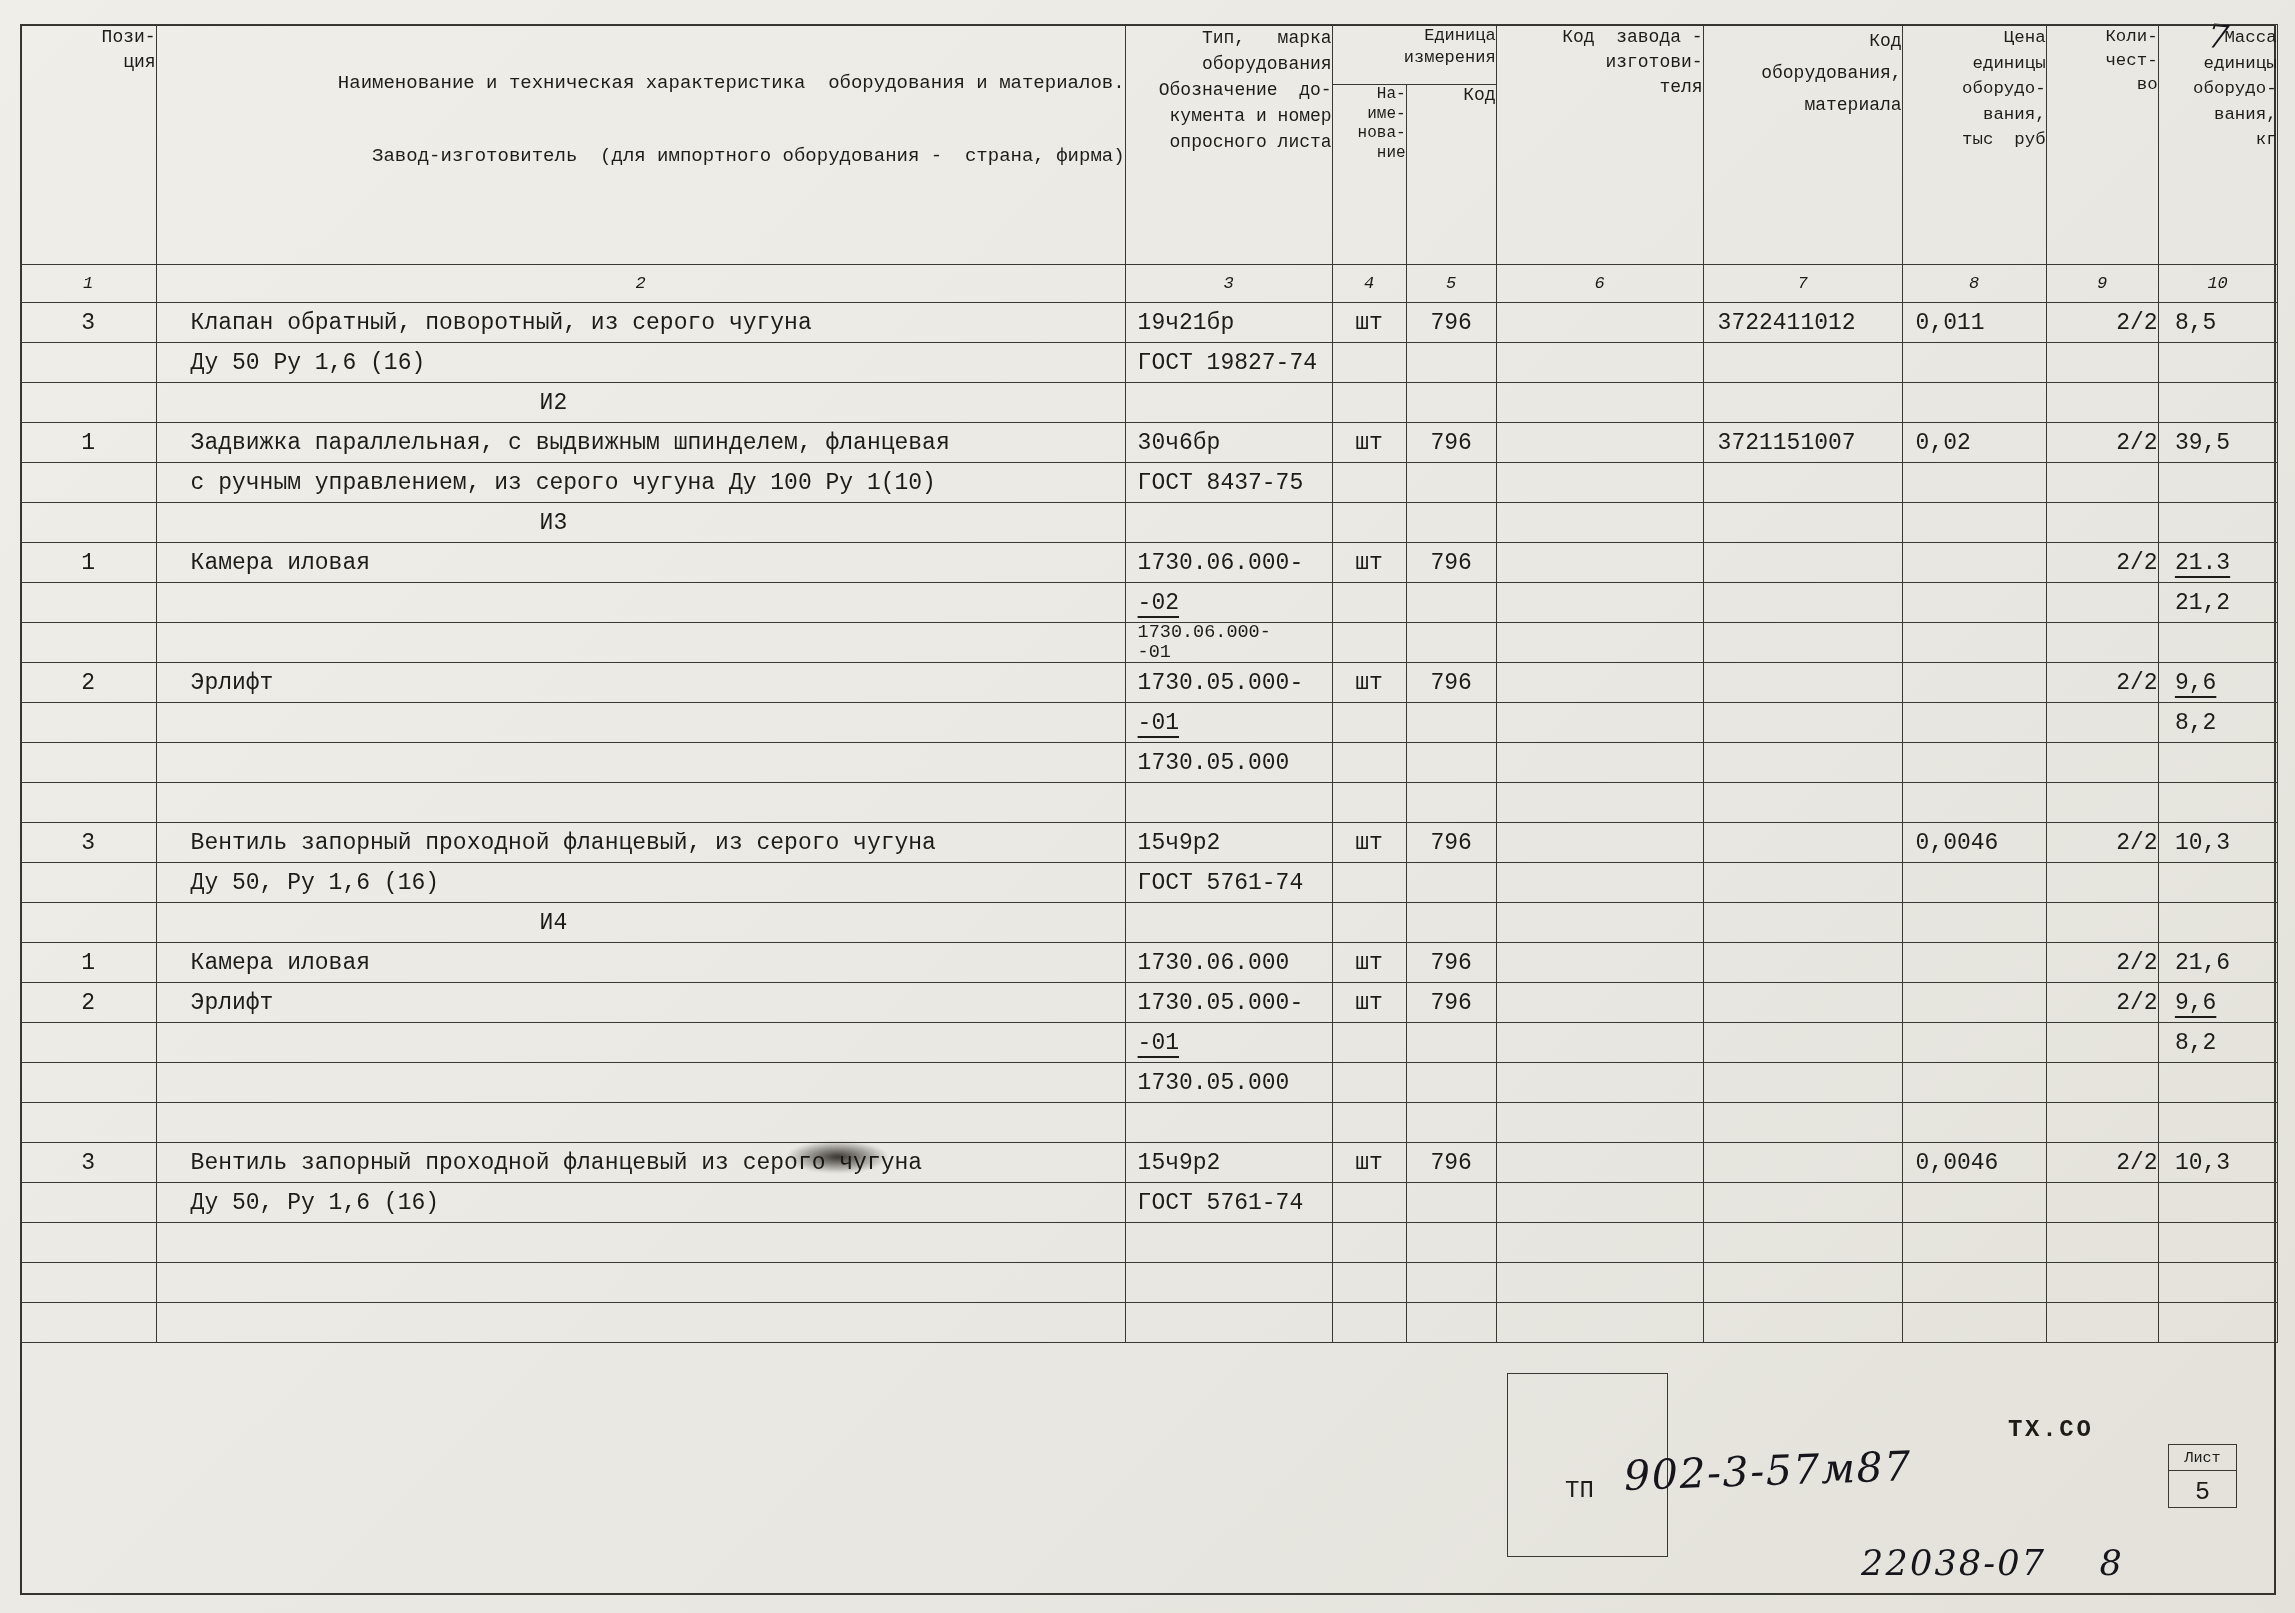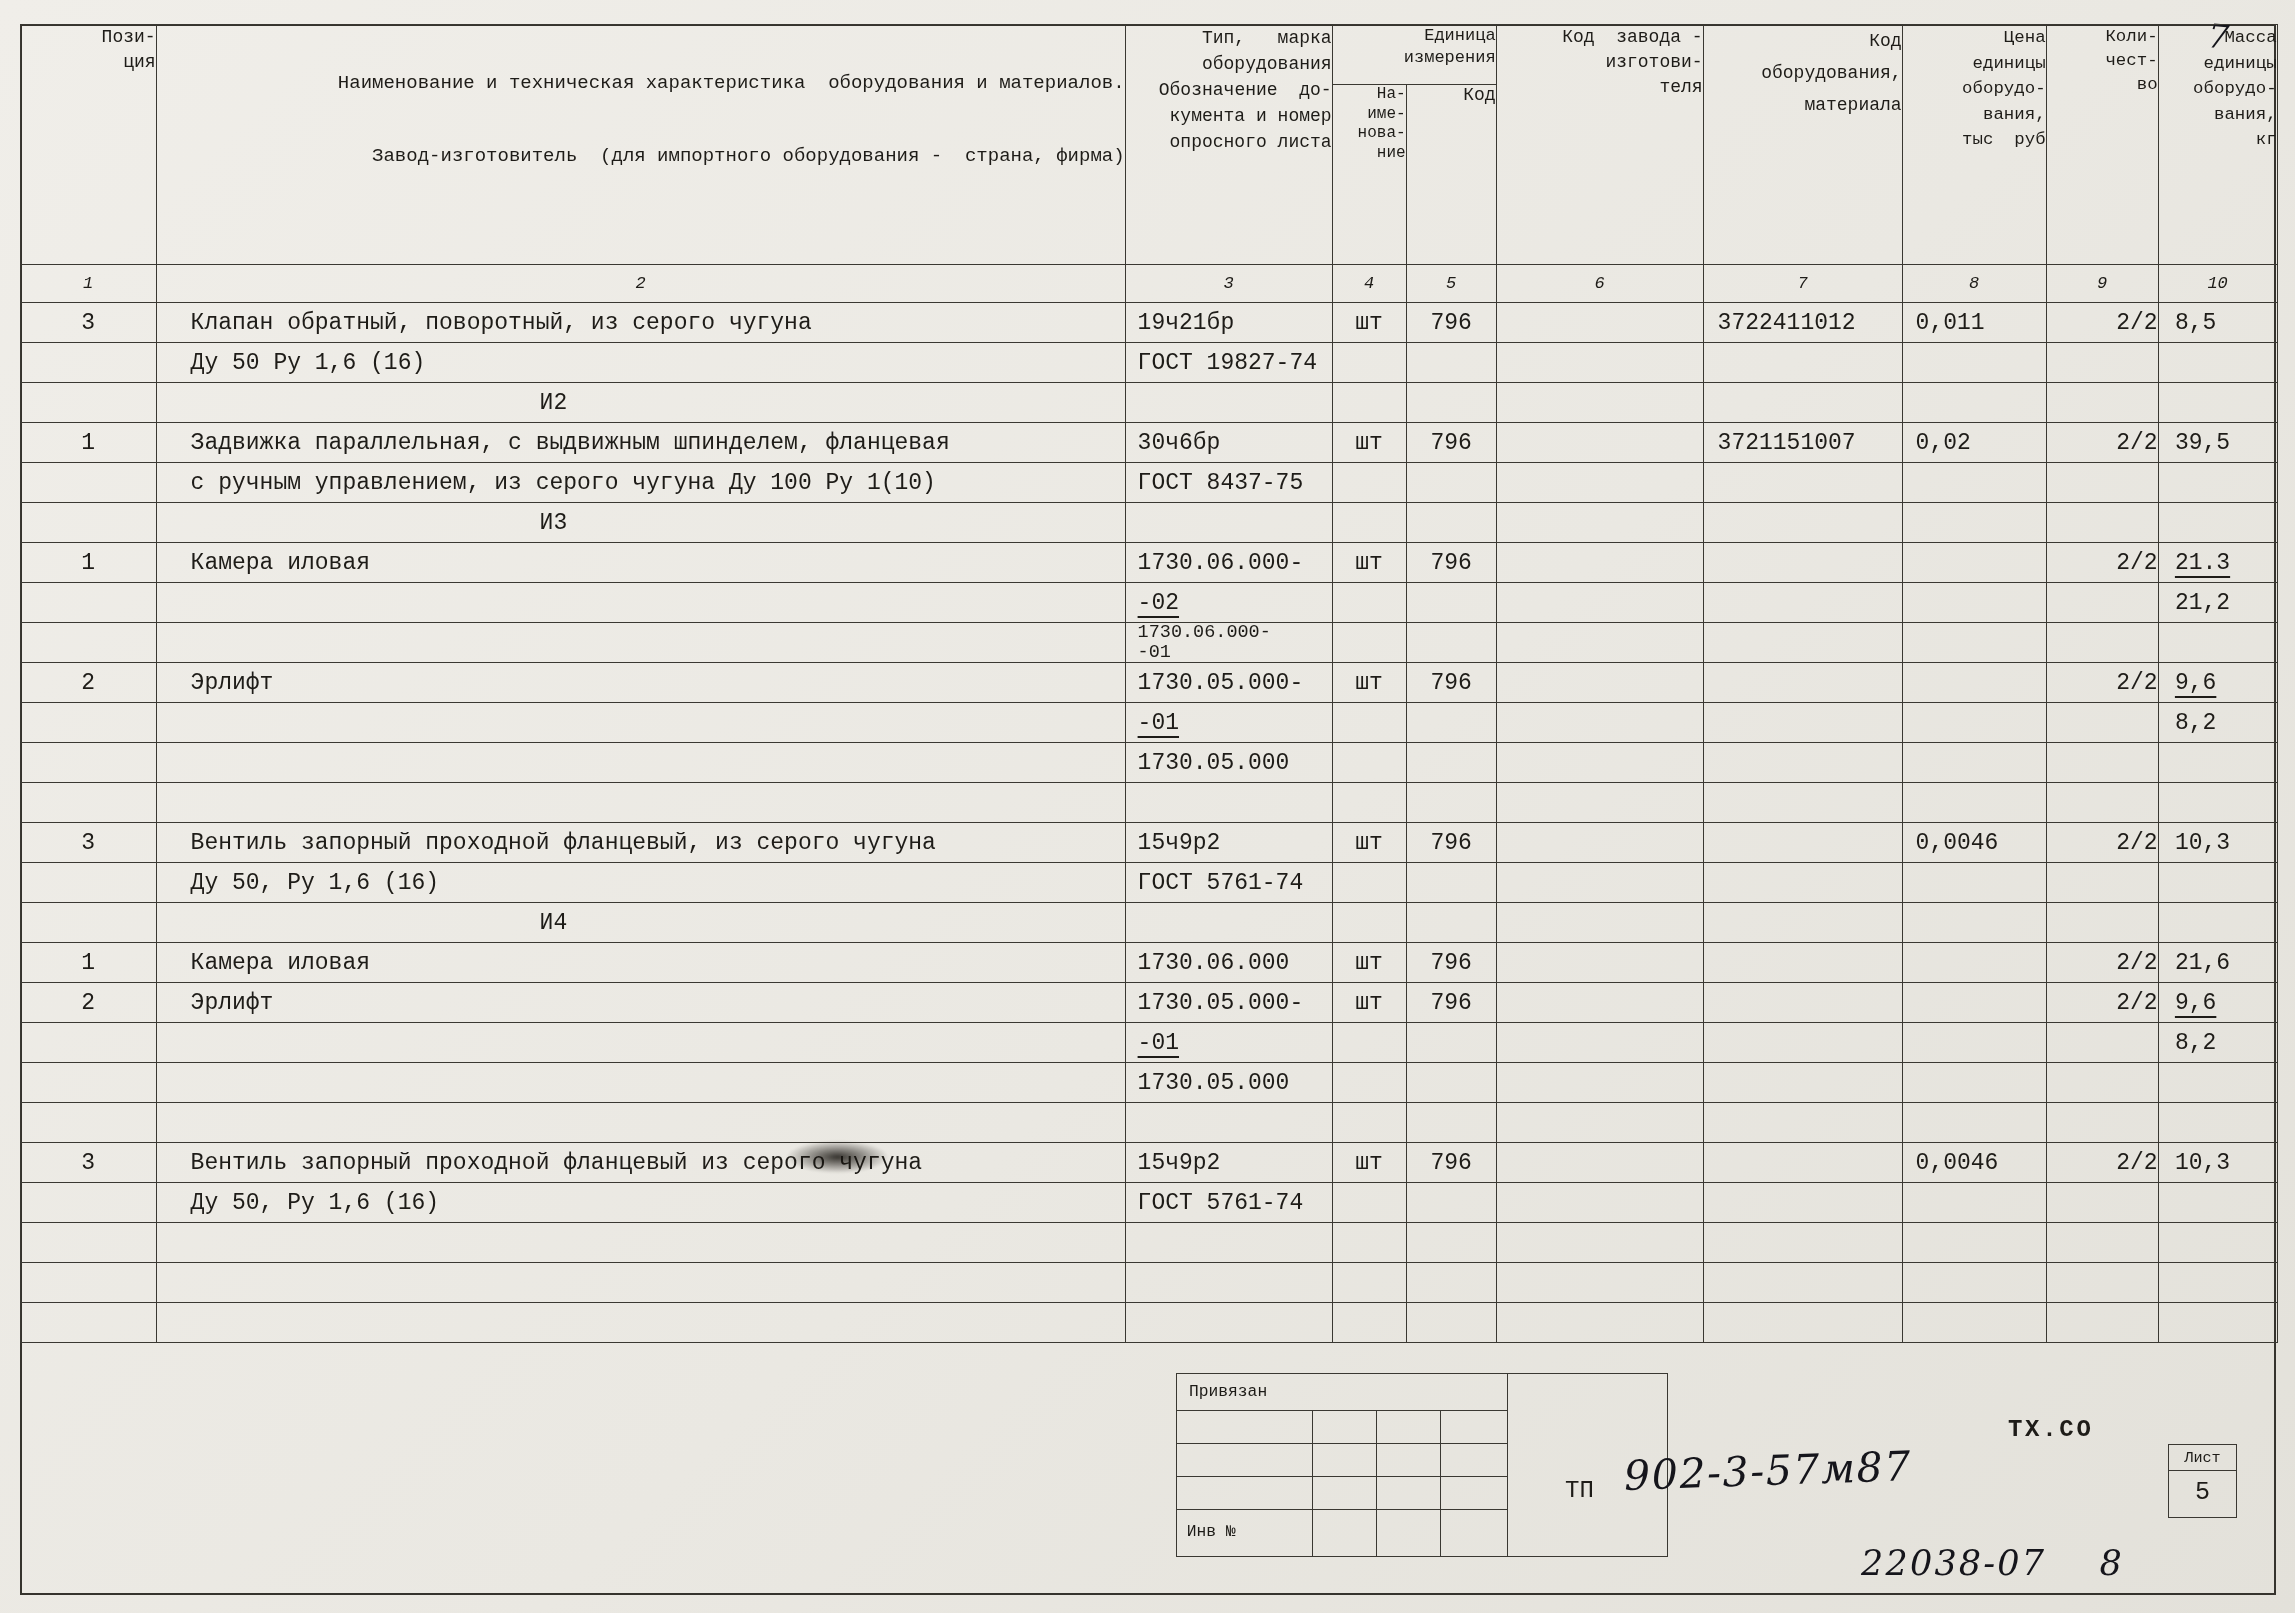--- a/index.html
+++ b/index.html
@@ -77,21 +77,21 @@
   .stamp-top { grid-column:1/5; font-size:16.3px; padding:7.6px 0 0 12px; }
   .stamp-bottom-label { font-size:16.3px; padding:12px 0 0 9.8px; }
   .stamp-right {
     position:absolute; left:1507px; top:1373px; width:161px; height:184px;
     border:1.6px solid #3a3832; box-sizing:border-box;
   }
   
   .tp-label { position:absolute; left:1565px; top:1477px; font-size:24px; }
   .tx-co { position:absolute; left:2008px; top:1416px; font-size:24px; letter-spacing:2.7px; font-weight:bold; }
   .sheet-box {
-    position:absolute; left:2168px; top:1444px; width:69px; height:74px;
+    position:absolute; left:2168px; top:1444px; width:69px; height:64px;
     border:1.6px solid #3a3832; box-sizing:border-box;
   }
   .sheet-box .label { height:26px; border-bottom:1.6px solid #3a3832; font-size:15.2px; text-align:center; padding-top:4.4px; box-sizing:border-box; }
   .sheet-box .value { font-size:25px; text-align:center; padding-top:6.5px; }
   
   .hand {
     font-family:"DejaVu Serif","Liberation Serif",serif;
     font-style:italic; color:#15151b; white-space:pre;
   }
   .corner-page { position:absolute; left:2208px; top:17.4px; font-size:33px; transform:rotate(5deg); }
@@ -516,39 +516,20 @@
           <td class="c5"></td>
           <td class="c6"></td>
           <td class="c7"></td>
           <td class="c8"></td>
           <td class="c9"></td>
           <td class="c10"></td>
         </tr>
       </tbody>
   </table>
 
-  <div class="stamp">
-    <div class="stamp-top cb">Привязан</div>
-    <div class="cl cb"></div>
-    <div class="cl cb"></div>
-    <div class="cl cb"></div>
-    <div class="cb"></div>
-    <div class="cl cb"></div>
-    <div class="cl cb"></div>
-    <div class="cl cb"></div>
-    <div class="cb"></div>
-    <div class="cl cb"></div>
-    <div class="cl cb"></div>
-    <div class="cl cb"></div>
-    <div class="cb"></div>
-    <div class="stamp-bottom-label cl">Инв №</div>
-    <div class="cl"></div>
-    <div class="cl"></div>
-    <div></div>
-  </div>
   <div class="stamp-right"></div>
 
   <div class="tp-label">ТП</div>
   <div class="doc-number hand">902-3-57м87</div>
   <div class="tx-co">ТХ.СО</div>
 
   <div class="sheet-box">
     <div class="label">Лист</div>
     <div class="value">5</div>
   </div>

